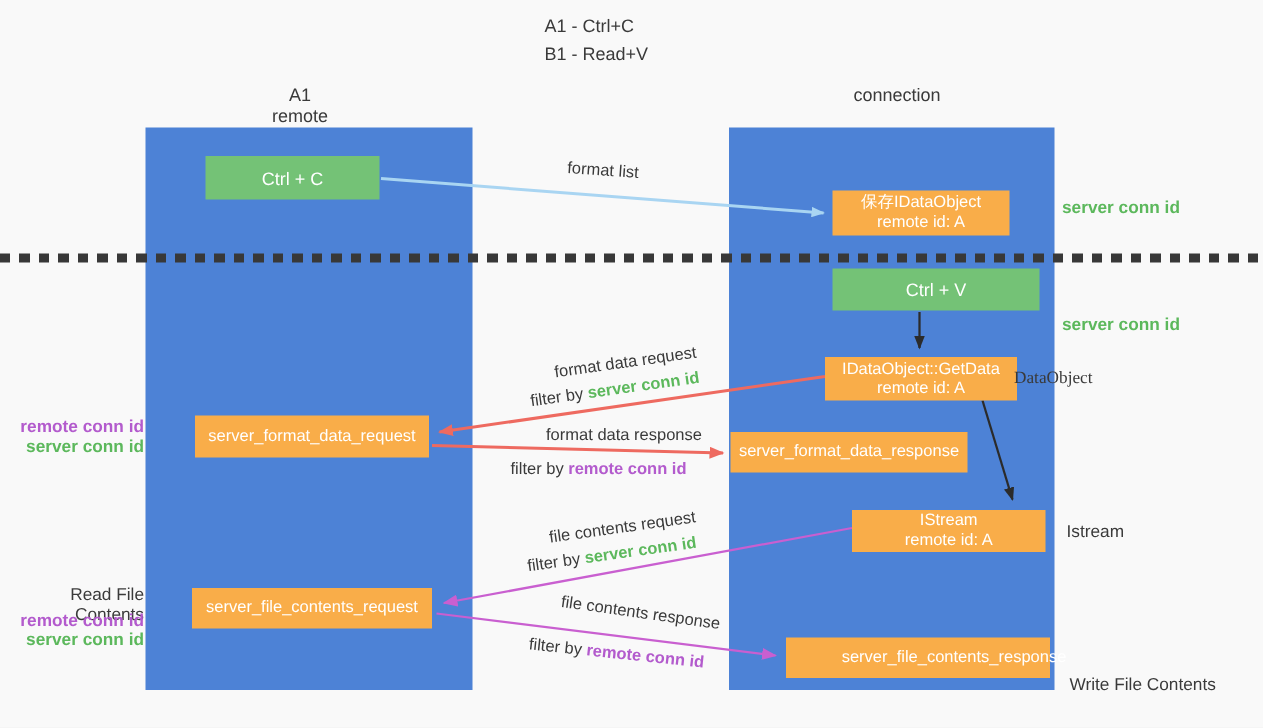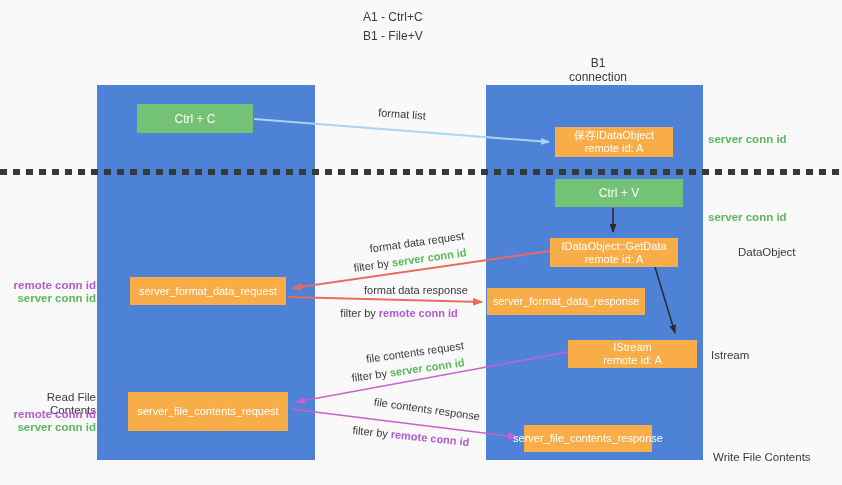--- a/index.html
+++ b/index.html
@@ -24,25 +24,28 @@
   .ctr{transform:translate(-50%,-50%);}
   svg.arrows{position:absolute;left:0;top:0;pointer-events:none;}
 </style>
 </head>
 <body>
 
 <div class="stage">
 
   <div class="abs title">
     <div>A1 - Ctrl+C</div>
-    <div>B1 - File+V</div>
+    <div>B1 - Read+V</div>
   </div>
 
+  <div class="abs col-header" style="left:140px;top:56px;">
+    <div>A1</div>
+    <div>remote</div>
+  </div>
   <div class="abs col-header" style="left:538px;top:56px;">
-    <div>B1</div>
     <div>connection</div>
   </div>
 
   <div class="abs lifeline" style="left:97px;top:85px;width:218px;height:375px;"></div>
   <div class="abs lifeline" style="left:486px;top:85px;width:217px;height:375px;"></div>
 
   <div class="abs divider"></div>
 
   <svg class="arrows" width="842" height="485" viewBox="0 0 842 485">
     <defs>
@@ -70,21 +73,21 @@
 
   <div class="abs box green-box" style="left:137px;top:104px;width:116px;height:29px;justify-content:center;">
     <div>Ctrl + C</div>
   </div>
 
   <div class="abs box orange-box" style="left:555px;top:127px;width:118px;height:30px;">
     <div>保存IDataObject</div>
     <div>remote id: A</div>
   </div>
 
-  <div class="abs box green-box" style="left:555px;top:179px;width:128px;height:28px;">
+  <div class="abs box green-box" style="left:555px;top:179px;width:138px;height:28px;">
     <div>Ctrl + V</div>
   </div>
 
   <div class="abs box orange-box" style="left:550px;top:238px;width:128px;height:29px;">
     <div>IDataObject::GetData</div>
     <div>remote id: A</div>
   </div>
 
   <div class="abs box orange-box" style="left:487px;top:288px;width:158px;height:27px;">
     <div>server_format_data_response</div>
@@ -92,31 +95,31 @@
 
   <div class="abs box orange-box" style="left:130px;top:277px;width:156px;height:28px;">
     <div>server_format_data_request</div>
   </div>
 
   <div class="abs box orange-box" style="left:568px;top:340px;width:129px;height:28px;">
     <div>IStream</div>
     <div>remote id: A</div>
   </div>
 
-  <div class="abs box orange-box" style="left:128px;top:392px;width:160px;height:39px;">
+  <div class="abs box orange-box" style="left:128px;top:392px;width:160px;height:27px;">
     <div>server_file_contents_request</div>
   </div>
 
-  <div class="abs box orange-box" style="left:524px;top:425px;width:128px;height:27px;">
+  <div class="abs box orange-box" style="left:524px;top:425px;width:128px;height:27px;padding-left:48px;">
     <div>server_file_contents_response</div>
   </div>
 
   <div class="abs side-label green-b" style="left:708px;top:133px;">server conn id</div>
   <div class="abs side-label green-b" style="left:708px;top:211px;">server conn id</div>
-  <div class="abs side-label" style="left:738px;top:246px;">DataObject</div>
+  <div class="abs side-label" style="left:676px;top:246px;font-family:Liberation Serif, serif;">DataObject</div>
   <div class="abs side-label" style="left:711px;top:349px;">Istream</div>
   <div class="abs side-label" style="left:713px;top:432px;margin-top:19px;">Write File Contents</div>
 
   <div class="abs right-align" style="left:0;top:279px;">
     <div class="purple-b">remote conn id</div>
     <div class="green-b">server conn id</div>
   </div>
   <div class="abs right-align" style="left:0;top:391px;color:#3a3a3a;">Read File Contents</div>
   <div class="abs right-align" style="left:0;top:408px;">
     <div class="purple-b">remote conn id</div>

